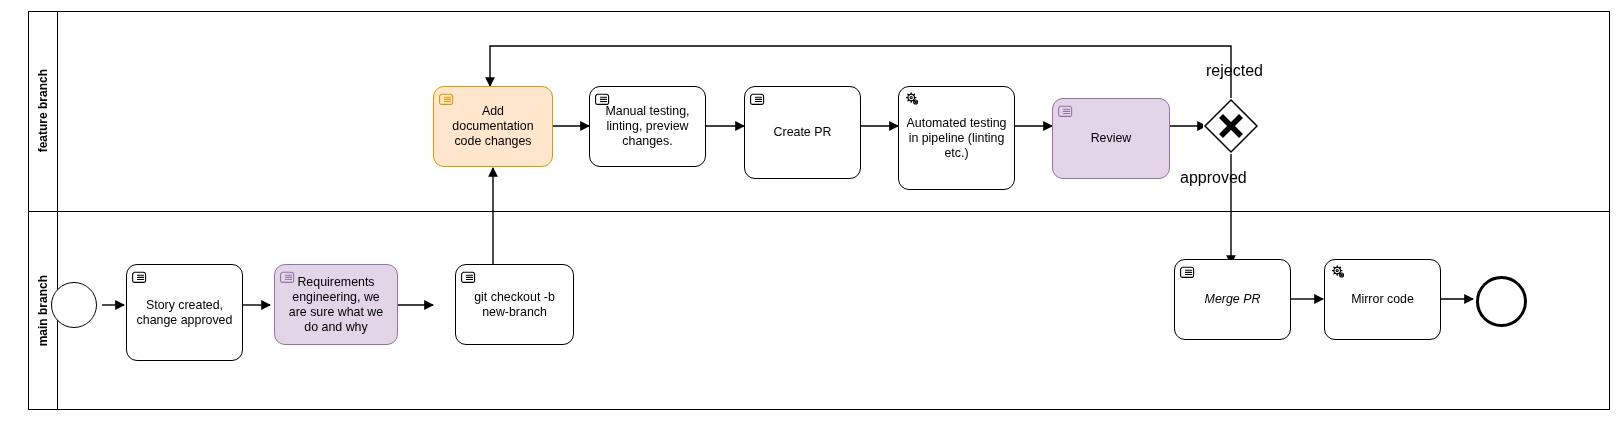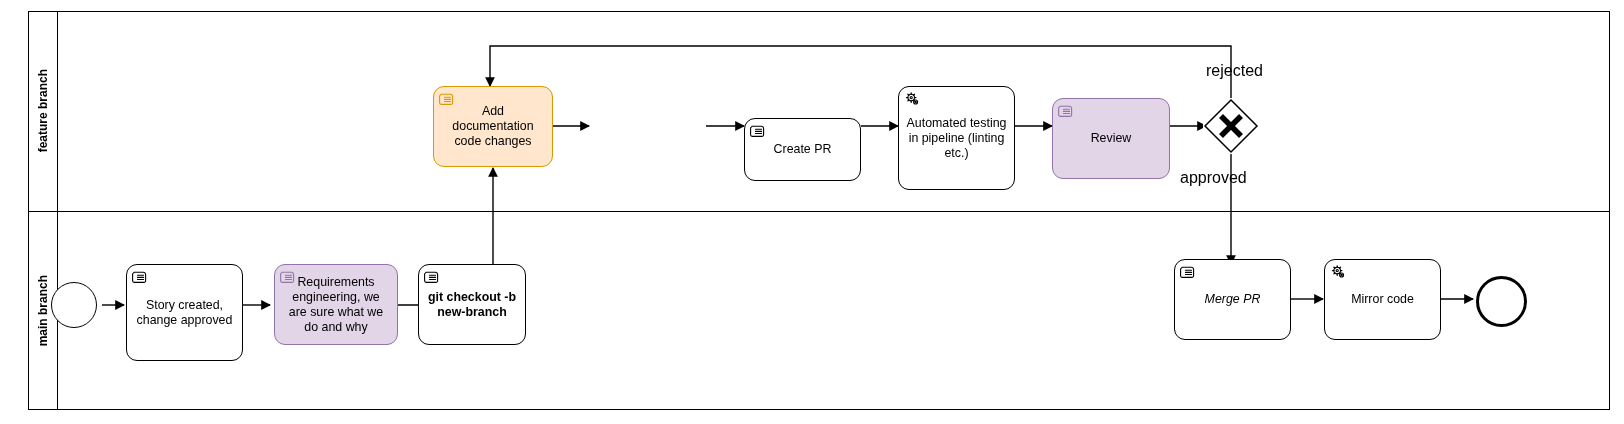--- a/index.html
+++ b/index.html
@@ -204,22 +204,35 @@
         <g stroke="#d79b00" stroke-width="1.1" stroke-linecap="round">
           <line x1="5.4" y1="6.3" x2="11.6" y2="6.3"></line>
           <line x1="5.4" y1="8.4" x2="11.6" y2="8.4"></line>
           <line x1="5.4" y1="10.5" x2="11.6" y2="10.5"></line>
         </g>
       </svg>
     </span>
     <span class="task-label">Add documentation code changes</span>
   </div>
 
-
-  <div class="task" style="left:744px;top:86px;width:117px;height:63px;margin-top:32px;">
+  <div class="task" style="left:589px;top:86px;width:117px;height:81px;">
+    <span class="marker">
+      <svg viewBox="0 0 17 16">
+        <path d="M2.2 3.2 h9.2 a2.2 2.2 0 0 1 2.2 2.2 v6.4 a1.6 1.6 0 0 1 -1.6 1.6 h-9.8 a1.6 1.6 0 0 1 -1.6 -1.6 v-6.9 z" fill="none" stroke="#000000" stroke-width="1.1"></path>
+        <g stroke="#000000" stroke-width="1.1" stroke-linecap="round">
+          <line x1="5.4" y1="6.3" x2="11.6" y2="6.3"></line>
+          <line x1="5.4" y1="8.4" x2="11.6" y2="8.4"></line>
+          <line x1="5.4" y1="10.5" x2="11.6" y2="10.5"></line>
+        </g>
+      </svg>
+    </span>
+    <span class="task-label">Manual testing, linting, preview changes.</span>
+  </div>
+
+  <div class="task" style="left:744px;top:86px;width:117px;height:93px;">
     <span class="marker">
       <svg viewBox="0 0 17 16">
         <path d="M2.2 3.2 h9.2 a2.2 2.2 0 0 1 2.2 2.2 v6.4 a1.6 1.6 0 0 1 -1.6 1.6 h-9.8 a1.6 1.6 0 0 1 -1.6 -1.6 v-6.9 z" fill="none" stroke="#000000" stroke-width="1.1"></path>
         <g stroke="#000000" stroke-width="1.1" stroke-linecap="round">
           <line x1="5.4" y1="6.3" x2="11.6" y2="6.3"></line>
           <line x1="5.4" y1="8.4" x2="11.6" y2="8.4"></line>
           <line x1="5.4" y1="10.5" x2="11.6" y2="10.5"></line>
         </g>
       </svg>
     </span>
@@ -285,21 +298,21 @@
         <g stroke="#9673a6" stroke-width="1.1" stroke-linecap="round">
           <line x1="5.4" y1="6.3" x2="11.6" y2="6.3"></line>
           <line x1="5.4" y1="8.4" x2="11.6" y2="8.4"></line>
           <line x1="5.4" y1="10.5" x2="11.6" y2="10.5"></line>
         </g>
       </svg>
     </span>
     <span class="task-label">Requirements engineering, we are sure what we do and why</span>
   </div>
 
-  <div class="task" style="left:418px;top:264px;width:108px;height:81px;font-weight:bold;">
+  <div class="task" style="left:455px;top:264px;width:119px;height:81px;">
     <span class="marker">
       <svg viewBox="0 0 17 16">
         <path d="M2.2 3.2 h9.2 a2.2 2.2 0 0 1 2.2 2.2 v6.4 a1.6 1.6 0 0 1 -1.6 1.6 h-9.8 a1.6 1.6 0 0 1 -1.6 -1.6 v-6.9 z" fill="none" stroke="#000000" stroke-width="1.1"></path>
         <g stroke="#000000" stroke-width="1.1" stroke-linecap="round">
           <line x1="5.4" y1="6.3" x2="11.6" y2="6.3"></line>
           <line x1="5.4" y1="8.4" x2="11.6" y2="8.4"></line>
           <line x1="5.4" y1="10.5" x2="11.6" y2="10.5"></line>
         </g>
       </svg>
     </span>

